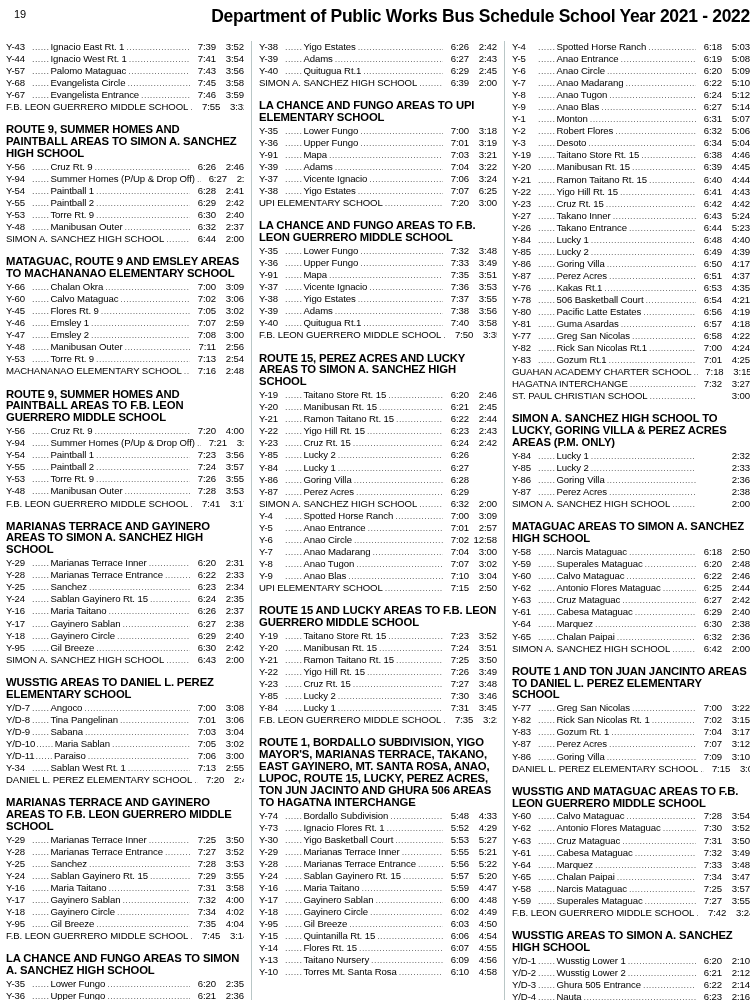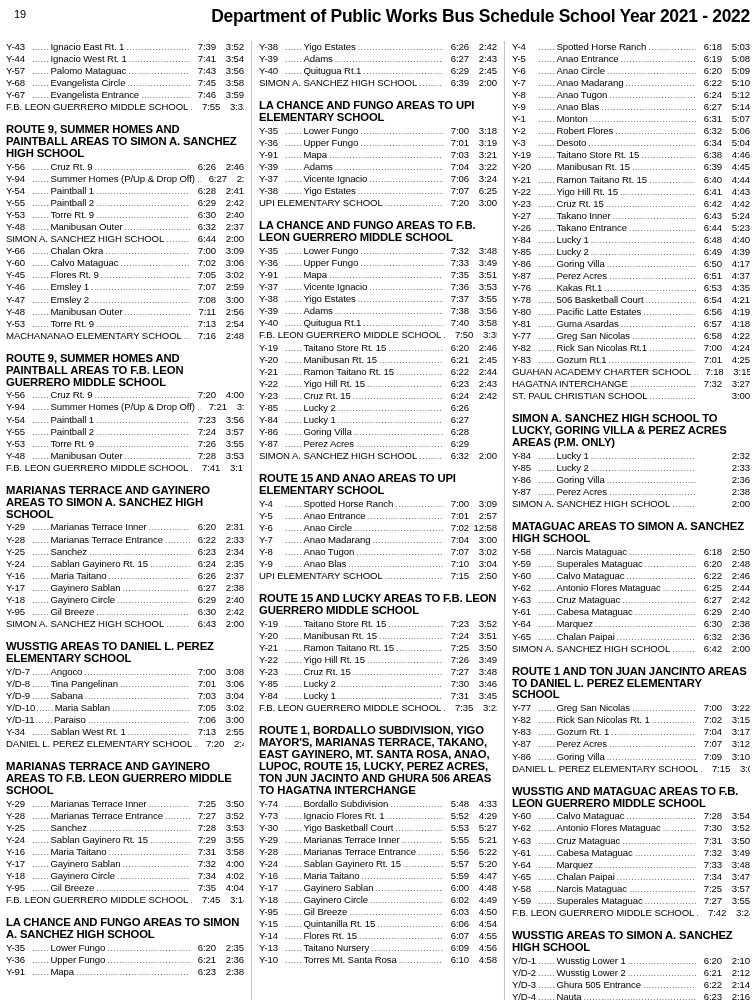--- a/index.html
+++ b/index.html
@@ -224,20 +224,21 @@
           <span class="r-t1">6:32</span>
           <span class="r-t2">2:37</span>
         </div>
         <div class="row terminus">
           <span class="r-code"></span>
           <span class="r-name">SIMON A. SANCHEZ HIGH SCHOOL</span>
           <span class="r-fill">..........................................................................................</span>
           <span class="r-t1">6:44</span>
           <span class="r-t2">2:00</span>
         </div>
+        <div class="section-title">MATAGUAC, ROUTE 9 AND EMSLEY AREAS TO MACHANANAO ELEMENTARY SCHOOL</div>
         <div class="row">
           <span class="r-code">Y-66</span>
           <span class="r-dots-a">......</span>
           <span class="r-name">Chalan Okra</span>
           <span class="r-fill">..........................................................................................</span>
           <span class="r-t1">7:00</span>
           <span class="r-t2">3:09</span>
         </div>
         <div class="row">
           <span class="r-code">Y-60</span>
@@ -722,20 +723,21 @@
           <span class="r-t1">7:40</span>
           <span class="r-t2">3:58</span>
         </div>
         <div class="row terminus">
           <span class="r-code"></span>
           <span class="r-name">F.B. LEON GUERRERO MIDDLE SCHOOL</span>
           <span class="r-fill">..........................................................................................</span>
           <span class="r-t1">7:50</span>
           <span class="r-t2">3:35</span>
         </div>
+        <div class="section-title">ROUTE 15, PEREZ ACRES AND LUCKY AREAS TO SIMON A. SANCHEZ HIGH SCHOOL</div>
         <div class="row">
           <span class="r-code">Y-19</span>
           <span class="r-dots-a">......</span>
           <span class="r-name">Taitano Store Rt. 15</span>
           <span class="r-fill">..........................................................................................</span>
           <span class="r-t1">6:20</span>
           <span class="r-t2">2:46</span>
         </div>
         <div class="row">
           <span class="r-code">Y-20</span>
@@ -801,21 +803,20 @@
           <span class="r-t1">6:29</span>
           <span class="r-t2"></span>
         </div>
         <div class="row terminus">
           <span class="r-code"></span>
           <span class="r-name">SIMON A. SANCHEZ HIGH SCHOOL</span>
           <span class="r-fill">..........................................................................................</span>
           <span class="r-t1">6:32</span>
           <span class="r-t2">2:00</span>
         </div>
-        <div class="section-title">ROUTE 15 AND ANAO AREAS TO UPI ELEMENTARY SCHOOL</div>
         <div class="row">
           <span class="r-code">Y-4</span>
           <span class="r-dots-a">......</span>
           <span class="r-name">Spotted Horse Ranch</span>
           <span class="r-fill">..........................................................................................</span>
           <span class="r-t1">7:00</span>
           <span class="r-t2">3:09</span>
         </div>
         <div class="row">
           <span class="r-code">Y-5</span>

